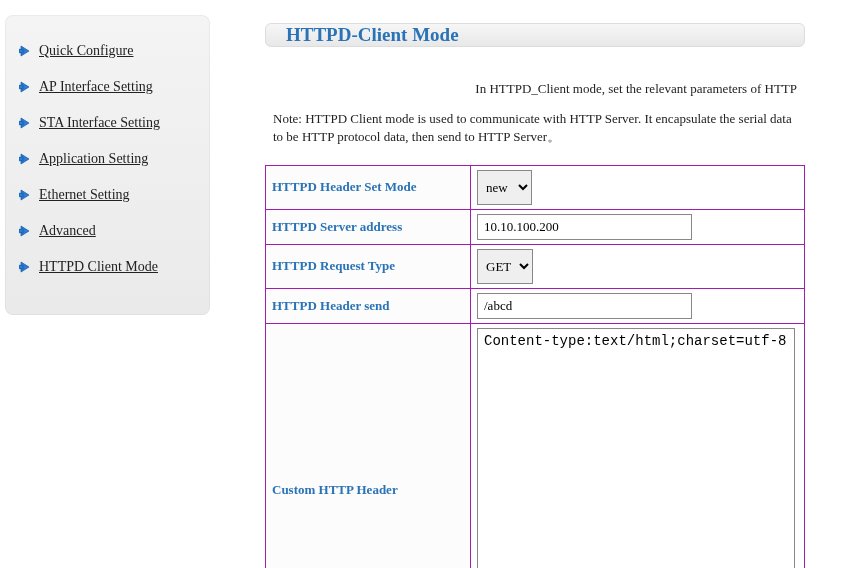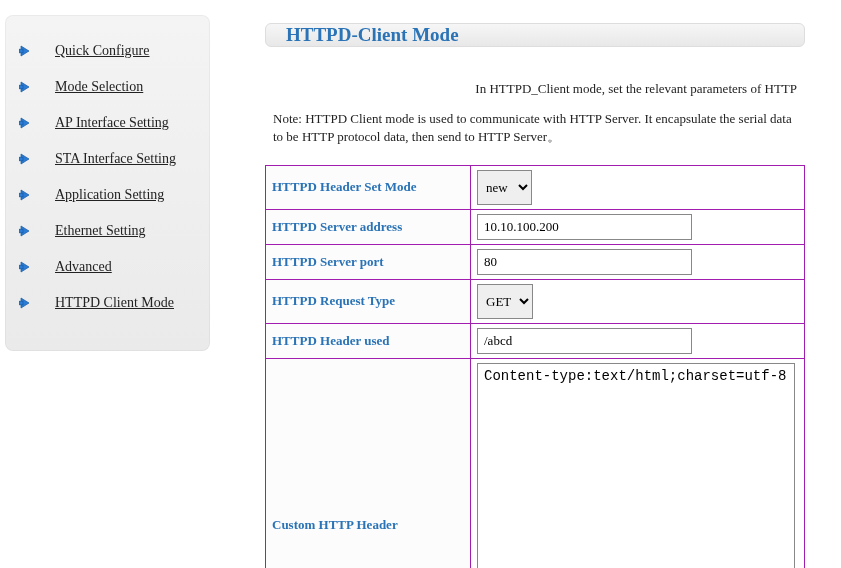--- a/index.html
+++ b/index.html
@@ -18,21 +18,21 @@
     .sidebar {
       width: 205px;
       background: linear-gradient(to bottom, #f4f4f4, #eaeaea);
       border-radius: 8px;
       padding: 18px 12px 30px 12px;
       box-shadow: inset 0 0 0 1px rgba(0,0,0,0.04);
     }
     .nav-item {
       display: flex;
       align-items: center;
-      gap: 22px;
+      gap: 6px;
       padding: 10px 2px;
       cursor: pointer;
     }
     .nav-item .arrow-icon {
       width: 14px;
       height: 14px;
       flex-shrink: 0;
     }
     .nav-item a {
       color: #222;
@@ -126,27 +126,20 @@
           <polygon points="2,2 10,7 2,12" fill="#2a7cd6" stroke="#185aa0" stroke-width="0.7"></polygon>
           <rect x="0" y="5.2" width="4" height="3.6" fill="#2a7cd6" stroke="#185aa0" stroke-width="0.7"></rect>
         </svg>
       <a>Quick Configure</a>
     </div>
     <div class="nav-item">
       <svg class="arrow-icon" viewBox="0 0 14 14">
           <polygon points="2,2 10,7 2,12" fill="#2a7cd6" stroke="#185aa0" stroke-width="0.7"></polygon>
           <rect x="0" y="5.2" width="4" height="3.6" fill="#2a7cd6" stroke="#185aa0" stroke-width="0.7"></rect>
         </svg>
-      <a>Mode Selection</a>
-    </div>
-    <div class="nav-item">
-      <svg class="arrow-icon" viewBox="0 0 14 14">
-          <polygon points="2,2 10,7 2,12" fill="#2a7cd6" stroke="#185aa0" stroke-width="0.7"></polygon>
-          <rect x="0" y="5.2" width="4" height="3.6" fill="#2a7cd6" stroke="#185aa0" stroke-width="0.7"></rect>
-        </svg>
       <a>AP Interface Setting</a>
     </div>
     <div class="nav-item">
       <svg class="arrow-icon" viewBox="0 0 14 14">
           <polygon points="2,2 10,7 2,12" fill="#2a7cd6" stroke="#185aa0" stroke-width="0.7"></polygon>
           <rect x="0" y="5.2" width="4" height="3.6" fill="#2a7cd6" stroke="#185aa0" stroke-width="0.7"></rect>
         </svg>
       <a>STA Interface Setting</a>
     </div>
     <div class="nav-item">
@@ -196,35 +189,29 @@
           </select>
         </td>
       </tr>
       <tr>
         <td class="label-cell">HTTPD Server address</td>
         <td class="value-cell">
           <input type="text" value="10.10.100.200" style="">
         </td>
       </tr>
       <tr>
-        <td class="label-cell">HTTPD Server port</td>
-        <td class="value-cell">
-          <input type="text" value="80" style="">
-        </td>
-      </tr>
-      <tr>
         <td class="label-cell">HTTPD Request Type</td>
         <td class="value-cell">
           <select>
             <option>GET</option>
           </select>
         </td>
       </tr>
       <tr>
-        <td class="label-cell">HTTPD Header used</td>
+        <td class="label-cell">HTTPD Header send</td>
         <td class="value-cell">
           <input type="text" value="/abcd" style="">
         </td>
       </tr>
       <tr>
         <td class="label-cell header-cell">Custom HTTP Header</td>
         <td class="value-cell">
           <textarea style="">Content-type:text/html;charset=utf-8</textarea>
         </td>
       </tr>

